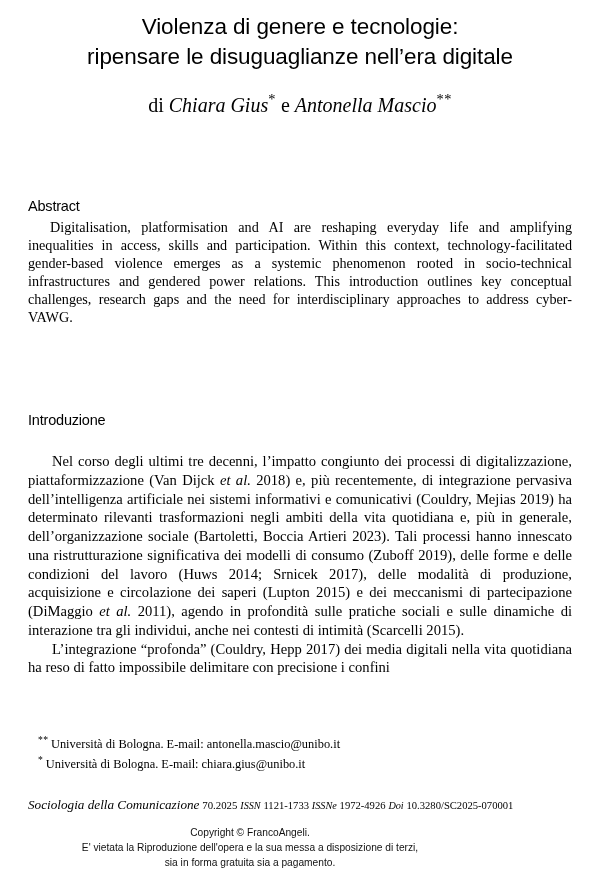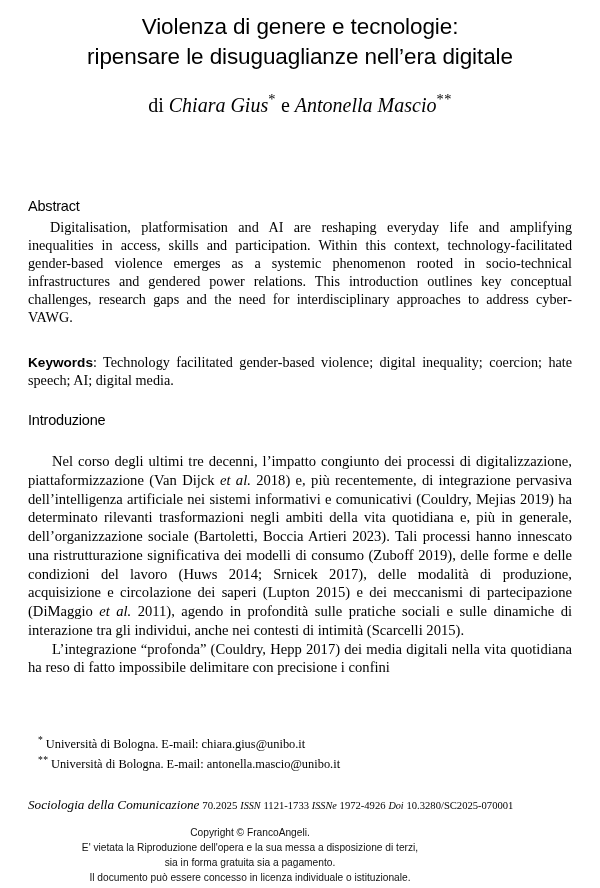--- a/index.html
+++ b/index.html
@@ -194,46 +194,42 @@
     <span class="author">Chiara Gius</span><sup>*</sup>
     <span>e</span>
     <span class="author">Antonella Mascio</span><sup>**</sup>
   </div>
 
   <h2 class="section-head col abstract-head">Abstract</h2>
   <div class="col abstract-body">
     <p>Digitalisation, platformisation and AI are reshaping everyday life and amplifying inequalities in access, skills and participation. Within this context, technology-facilitated gender-based violence emerges as a systemic phenomenon rooted in socio-technical infrastructures and gendered power relations. This introduction outlines key conceptual challenges, research gaps and the need for interdisciplinary approaches to address cyber-VAWG.</p>
   </div>
 
-  <div class="col keywords">
-    <p><span class="kw-label">Keywords</span><span>: </span><span>Technology facilitated gender-based violence; digital inequality; coercion; hate speech; AI; digital media.</span></p>
-  </div>
 
   <h2 class="section-head col intro-head">Introduzione</h2>
   <div class="col intro-body">
     <p><span>Nel corso degli ultimi tre decenni, l’impatto congiunto dei processi di digitalizzazione, piattaformizzazione (Van Dijck </span><i>et al.</i><span> 2018) e, più recentemente, di integrazione pervasiva dell’intelligenza artificiale nei sistemi informativi e comunicativi (Couldry, Mejias 2019) ha determinato rilevanti trasformazioni negli ambiti della vita quotidiana e, più in generale, dell’organizzazione sociale (Bartoletti, Boccia Artieri 2023). Tali processi hanno innescato una ristrutturazione significativa dei modelli di consumo (Zuboff 2019), delle forme e delle condizioni del lavoro (Huws 2014; Srnicek 2017), delle modalità di produzione, acquisizione e circolazione dei saperi (Lupton 2015) e dei meccanismi di partecipazione (DiMaggio </span><i>et al.</i><span> 2011), agendo in profondità sulle pratiche sociali e sulle dinamiche di interazione tra gli individui, anche nei contesti di intimità (Scarcelli 2015).</span></p>
     <p>L’integrazione “profonda” (Couldry, Hepp 2017) dei media digitali nella vita quotidiana ha reso di fatto impossibile delimitare con precisione i confini</p>
   </div>
 
   <div class="col footnotes">
+    <p class="fn"><span class="fn-mark">**</span><span>Università di Bologna. E-mail: antonella.mascio@unibo.it</span></p>
     <p class="fn"><span class="fn-mark">*</span><span>Università di Bologna. E-mail: chiara.gius@unibo.it</span></p>
-    <p class="fn"><span class="fn-mark">**</span><span>Università di Bologna. E-mail: antonella.mascio@unibo.it</span></p>
   </div>
 
   <div class="col journal-line">
     <span class="jtitle">Sociologia della Comunicazione</span>
     <span class="jvol">70.2025</span>
     <span class="jlabel">ISSN</span>
     <span class="jval">1121-1733</span>
     <span class="jlabel">ISSNe</span>
     <span class="jval">1972-4926</span>
     <span class="jlabel">Doi</span>
     <span class="jval">10.3280/SC2025-070001</span>
   </div>
 
   <div class="copyright">
     <div>Copyright © FrancoAngeli.</div>
     <div>E' vietata la Riproduzione dell'opera e la sua messa a disposizione di terzi,</div>
     <div>sia in forma gratuita sia a pagamento.</div>
-    <div>Il documento può essere concesso in licenza individuale o istituzionale.</div>
   </div>
 
 </div>
 
 </body></html>

